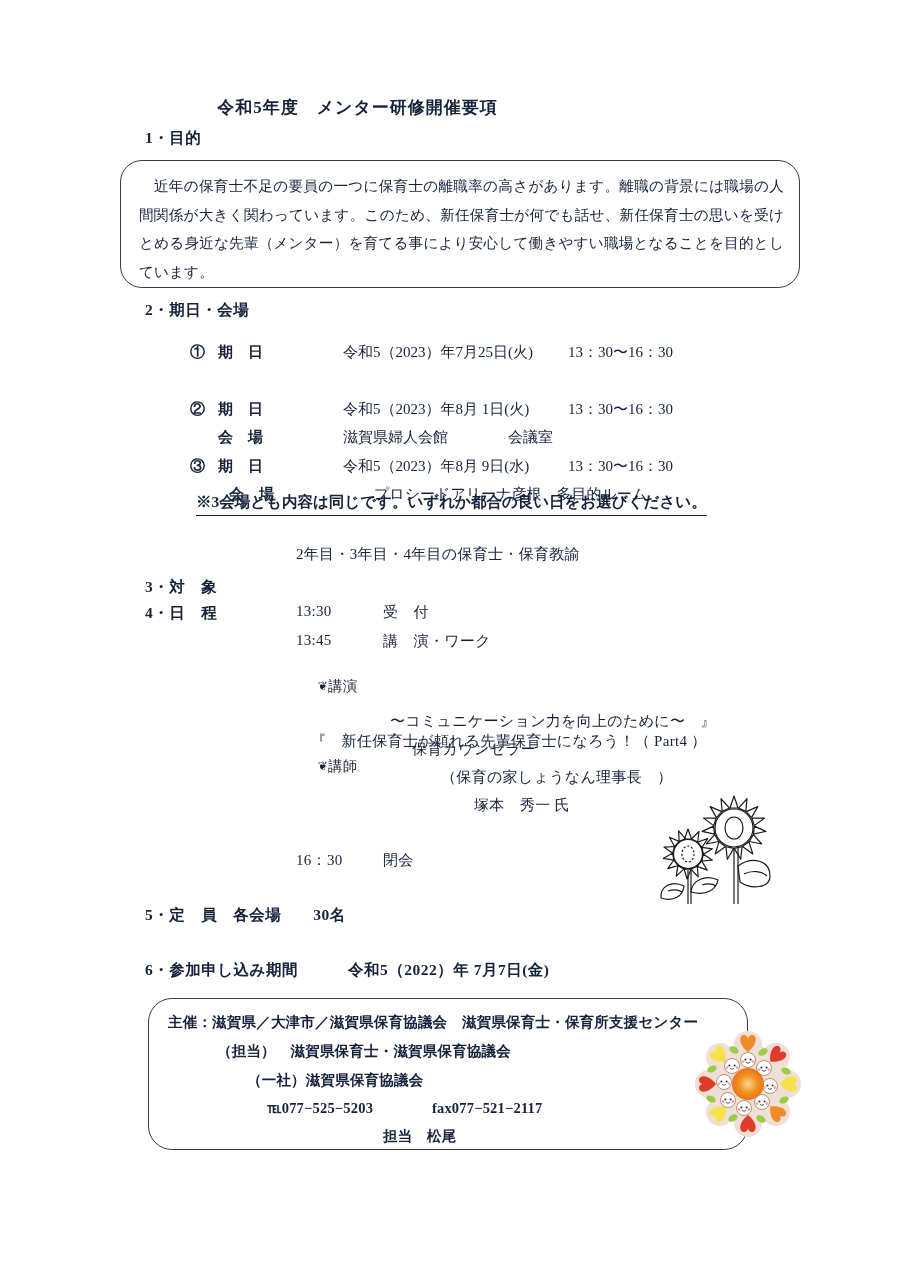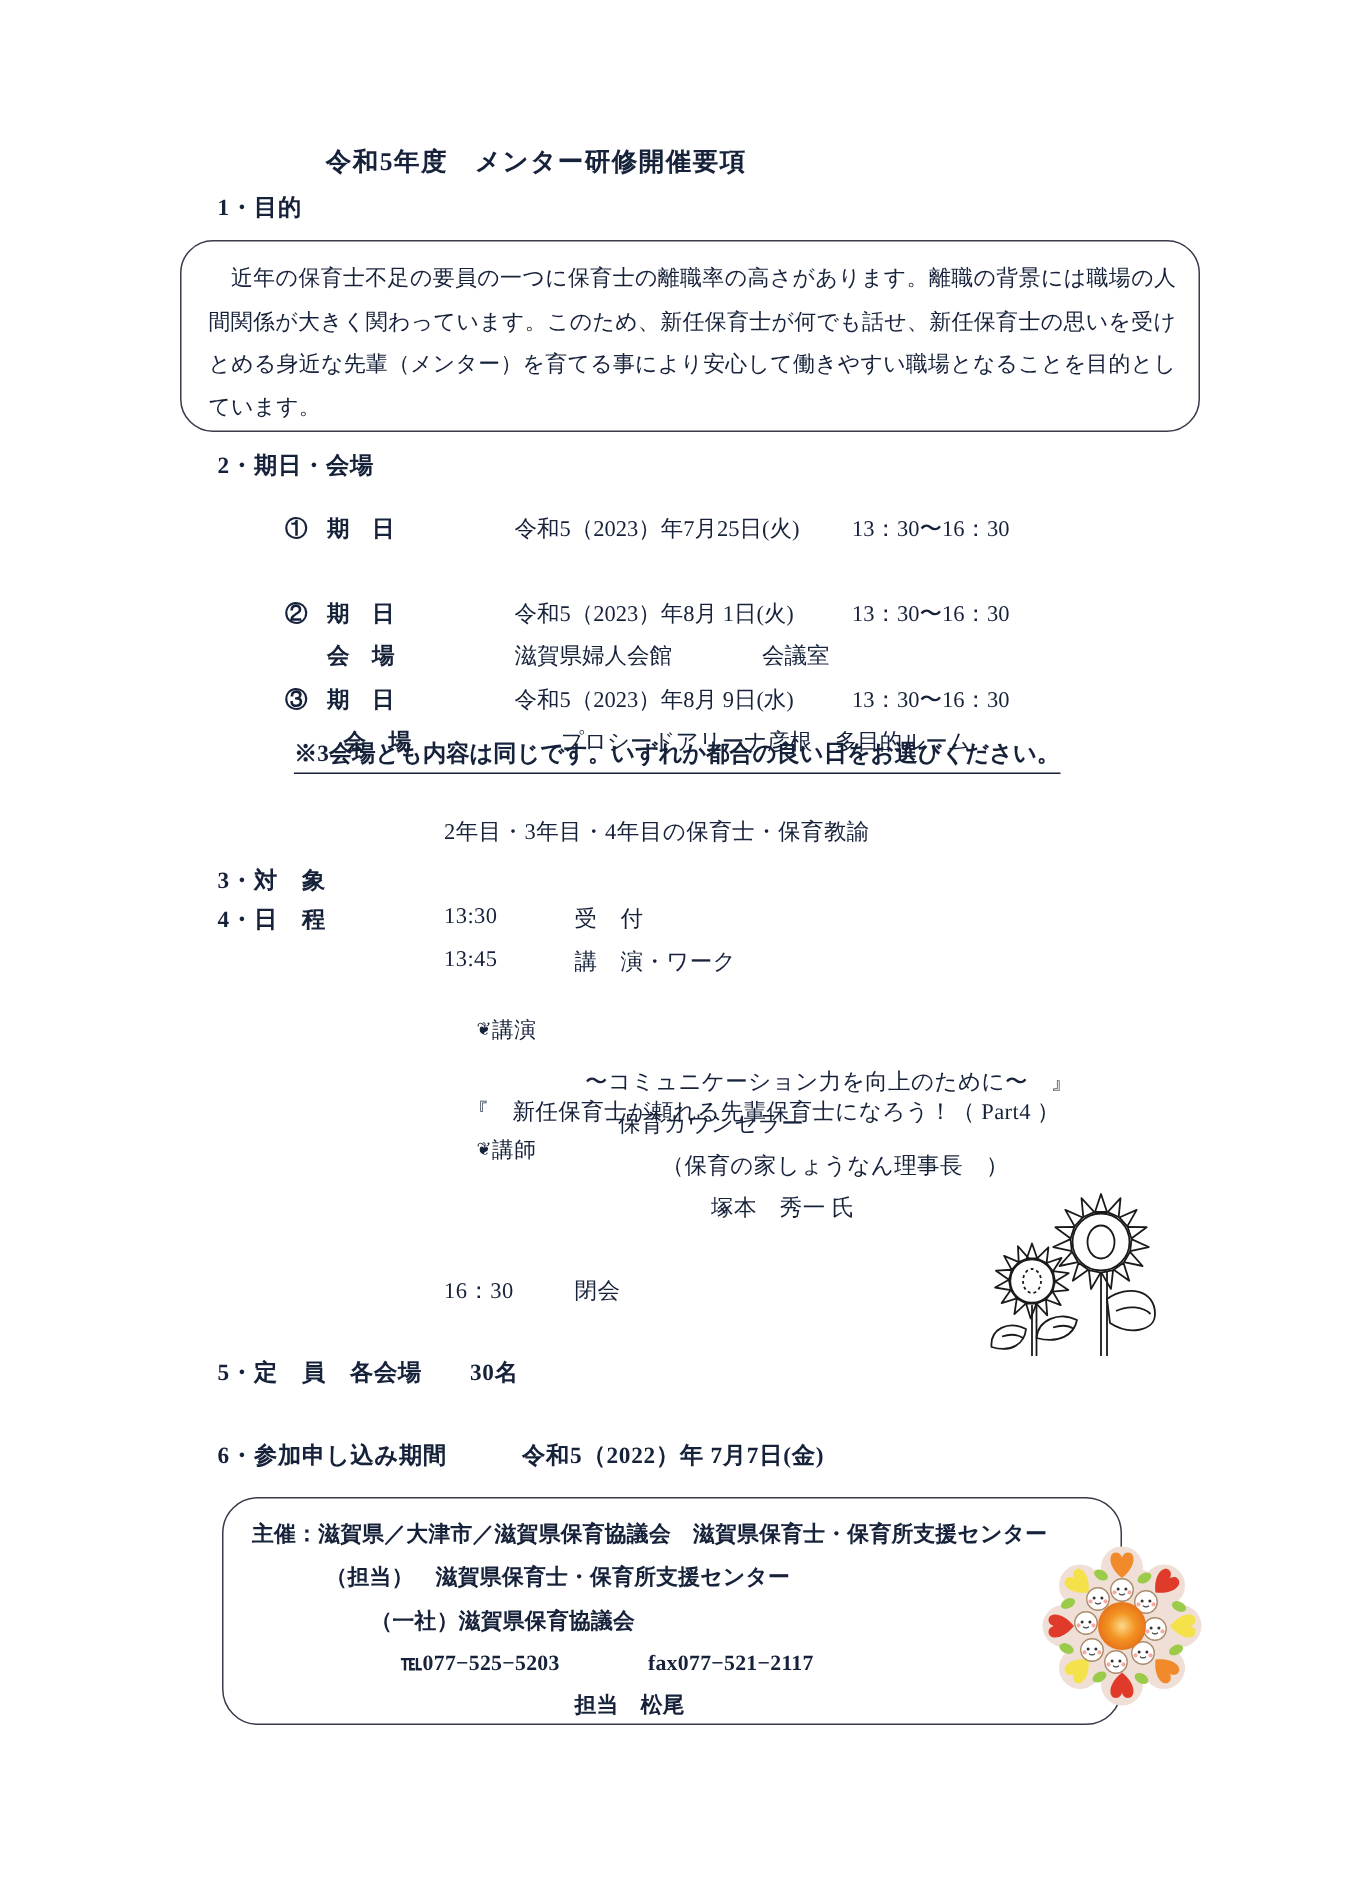--- a/index.html
+++ b/index.html
@@ -210,21 +210,21 @@
   <div class="line" style="left:296px; top:851px;">16：30</div>
   <div class="line" style="left:383px; top:851px;">閉会</div>
 
   <div class="section-heading" style="left:145px; top:905px;">5・定　員　各会場　　30名</div>
 
   <div class="section-heading" style="left:145px; top:960px;">6・参加申し込み期間</div>
   <div class="section-heading" style="left:348px; top:960px;">令和5（2022）年 7月7日(金)</div>
 
   <div class="contact-box"></div>
   <div class="contact-line" style="left:168px; top:1013px;">主催：滋賀県／大津市／滋賀県保育協議会　滋賀県保育士・保育所支援センター</div>
-  <div class="contact-line" style="left:217px; top:1042px;">（担当）　滋賀県保育士・保育所支援センター</div>
+  <div class="contact-line" style="left:217px; top:1042px;">（担当）　滋賀県保育士・滋賀県保育協議会</div>
   <div class="contact-line" style="left:247px; top:1071px;">（一社）滋賀県保育協議会</div>
   <div class="contact-line" style="left:267px; top:1099px;">℡077−525−5203　　　　fax077−521−2117</div>
   <div class="contact-line" style="left:383px; top:1127px;">担当　松尾</div>
 
   <svg class="sunflower-art" viewBox="0 0 120 122">
     <g fill="none" stroke="#1a1a1a" stroke-width="1.2" stroke-linejoin="round">
 
       <g transform="translate(76,42)">
         <g id="bigpetals">
           <path d="M0,-32 L4,-20 L-4,-20 Z" transform="rotate(0)"></path>

